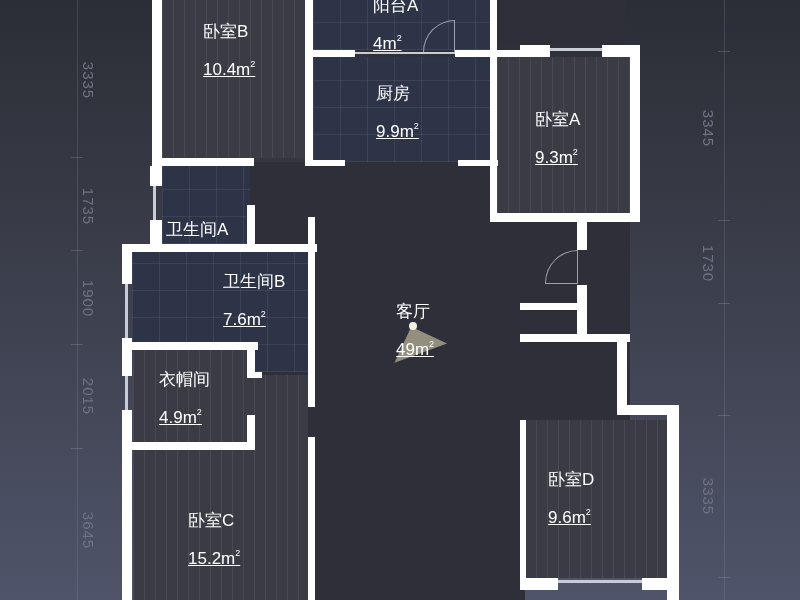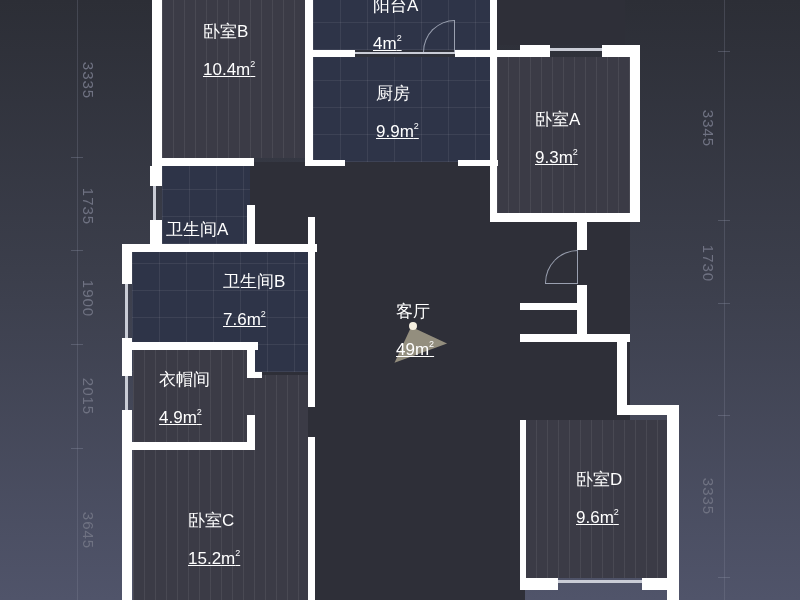--- a/index.html
+++ b/index.html
@@ -143,16 +143,16 @@
   <span class="area"><span>49m</span><sup>2</sup></span>
 </div>
 <div class="label" style="left:159px;top:370px;">
   <span>衣帽间</span>
   <span class="area"><span>4.9m</span><sup>2</sup></span>
 </div>
 <div class="label" style="left:188px;top:511px;">
   <span>卧室C</span>
   <span class="area"><span>15.2m</span><sup>2</sup></span>
 </div>
-<div class="label" style="left:576px;top:470px;">
+<div class="label" style="left:548px;top:470px;">
   <span>卧室D</span>
   <span class="area"><span>9.6m</span><sup>2</sup></span>
 </div>
 
 </body></html>

